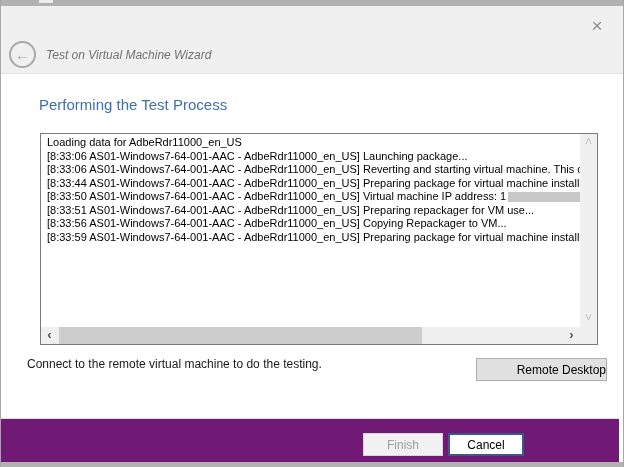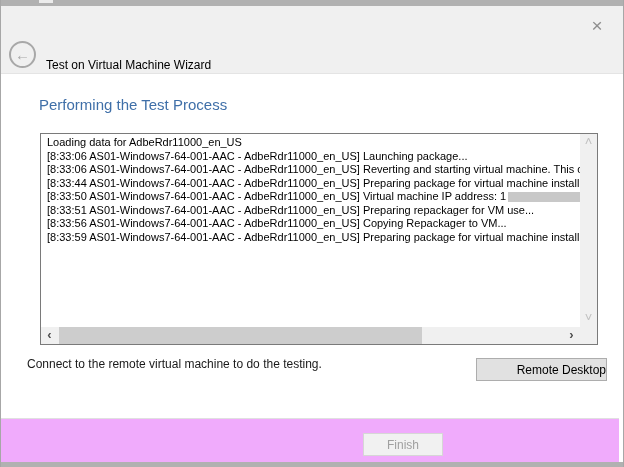--- a/index.html
+++ b/index.html
@@ -18,21 +18,21 @@
   .close-btn {
     position:absolute; top:6px; right:12px; width:28px; height:28px;
     color:#8f8f8f; font-size:19px; line-height:28px; text-align:center; cursor:default;
     background:transparent; border:none;
   }
   .back-btn {
     position:absolute; left:8px; top:35px; width:27px; height:27px;
     border:2px solid #a8a8a8; border-radius:50%; background:transparent;
     color:#a8a8a8; font-size:15px; line-height:23px; text-align:center;
   }
-  .wizard-title { position:absolute; left:45px; top:52px; font-size:12px; color:#000000; }
+  .wizard-title { position:absolute; left:45px; top:42px; font-size:12px; color:#737373;font-style:italic; }
 
   .heading { position:absolute; left:38px; top:96px; font-size:15px; color:#3f6fa8; }
 
   .logbox { position:absolute; left:39px; top:133px; width:558px; height:212px; border:1px solid #7a7a7a; background:#ffffff; }
   .log-content {
     position:absolute; left:0; top:0; right:17px; bottom:17px; overflow:hidden;
     padding:2px 0 4px 6px; font-size:11px; line-height:13.5px; color:#000000; white-space:nowrap;
   }
   .redact { display:inline-block; width:88px; height:10px; background:#c8c8c8; vertical-align:middle; margin-left:2px; }
 
@@ -48,21 +48,21 @@
   .hscroll-thumb { position:absolute; left:18px; top:0; width:363px; height:17px; background:#cdcdcd; }
   .scroll-corner { position:absolute; right:0; bottom:0; width:17px; height:17px; background:#f0f0f0; }
 
   .status-text { position:absolute; left:26px; top:357px; font-size:12px; color:#1a1a1a; }
   .remote-btn {
     position:absolute; left:475px; top:358px; width:131px; height:23px;
     background:#e1e1e1; border:1px solid #adadad; color:#000000;
     font-size:12px; font-family:"Liberation Sans", sans-serif; text-align:right;
   }
 
-  .footer { position:absolute; left:0; right:4px; top:418px; height:44px; background:#f0abfc; border-top:1px solid #e0e0e0; }
+  .footer { position:absolute; left:0; right:4px; top:418px; height:44px; background:#701a75; border-top:1px solid #e0e0e0; }
   .footer-btn {
     position:absolute; top:14px; height:23px; font-size:12px;
     font-family:"Liberation Sans", sans-serif; text-align:center;
   }
   .btn-finish { left:362px; width:80px; background:#f1f1f1; border:1px solid #d6d6d6; color:#a0a0a0; }
   .btn-cancel { left:447px; width:76px; background:#ffffff; border:2px solid #39598b; color:#000000; }
   .btn-help   { left:528px; width:77px; background:#ffffff; border:1px solid #6d6d6d; color:#000000; }
 
   .bottom-strip { position:absolute; bottom:0; left:0; right:0; height:5px; background:#b1b1b1; }
 </style>
@@ -107,16 +107,17 @@
     </div>
 
     <div class="scroll-corner"></div>
   </div>
 
   <div class="status-text">Connect to the remote virtual machine to do the testing.</div>
   <button class="remote-btn">Remote Desktop</button>
 
   <div class="footer">
     <button class="footer-btn btn-finish">Finish</button>
+    <button class="footer-btn btn-cancel">Cancel</button>
   </div>
 
   <div class="bottom-strip"></div>
 </div>
 
 </body></html>

